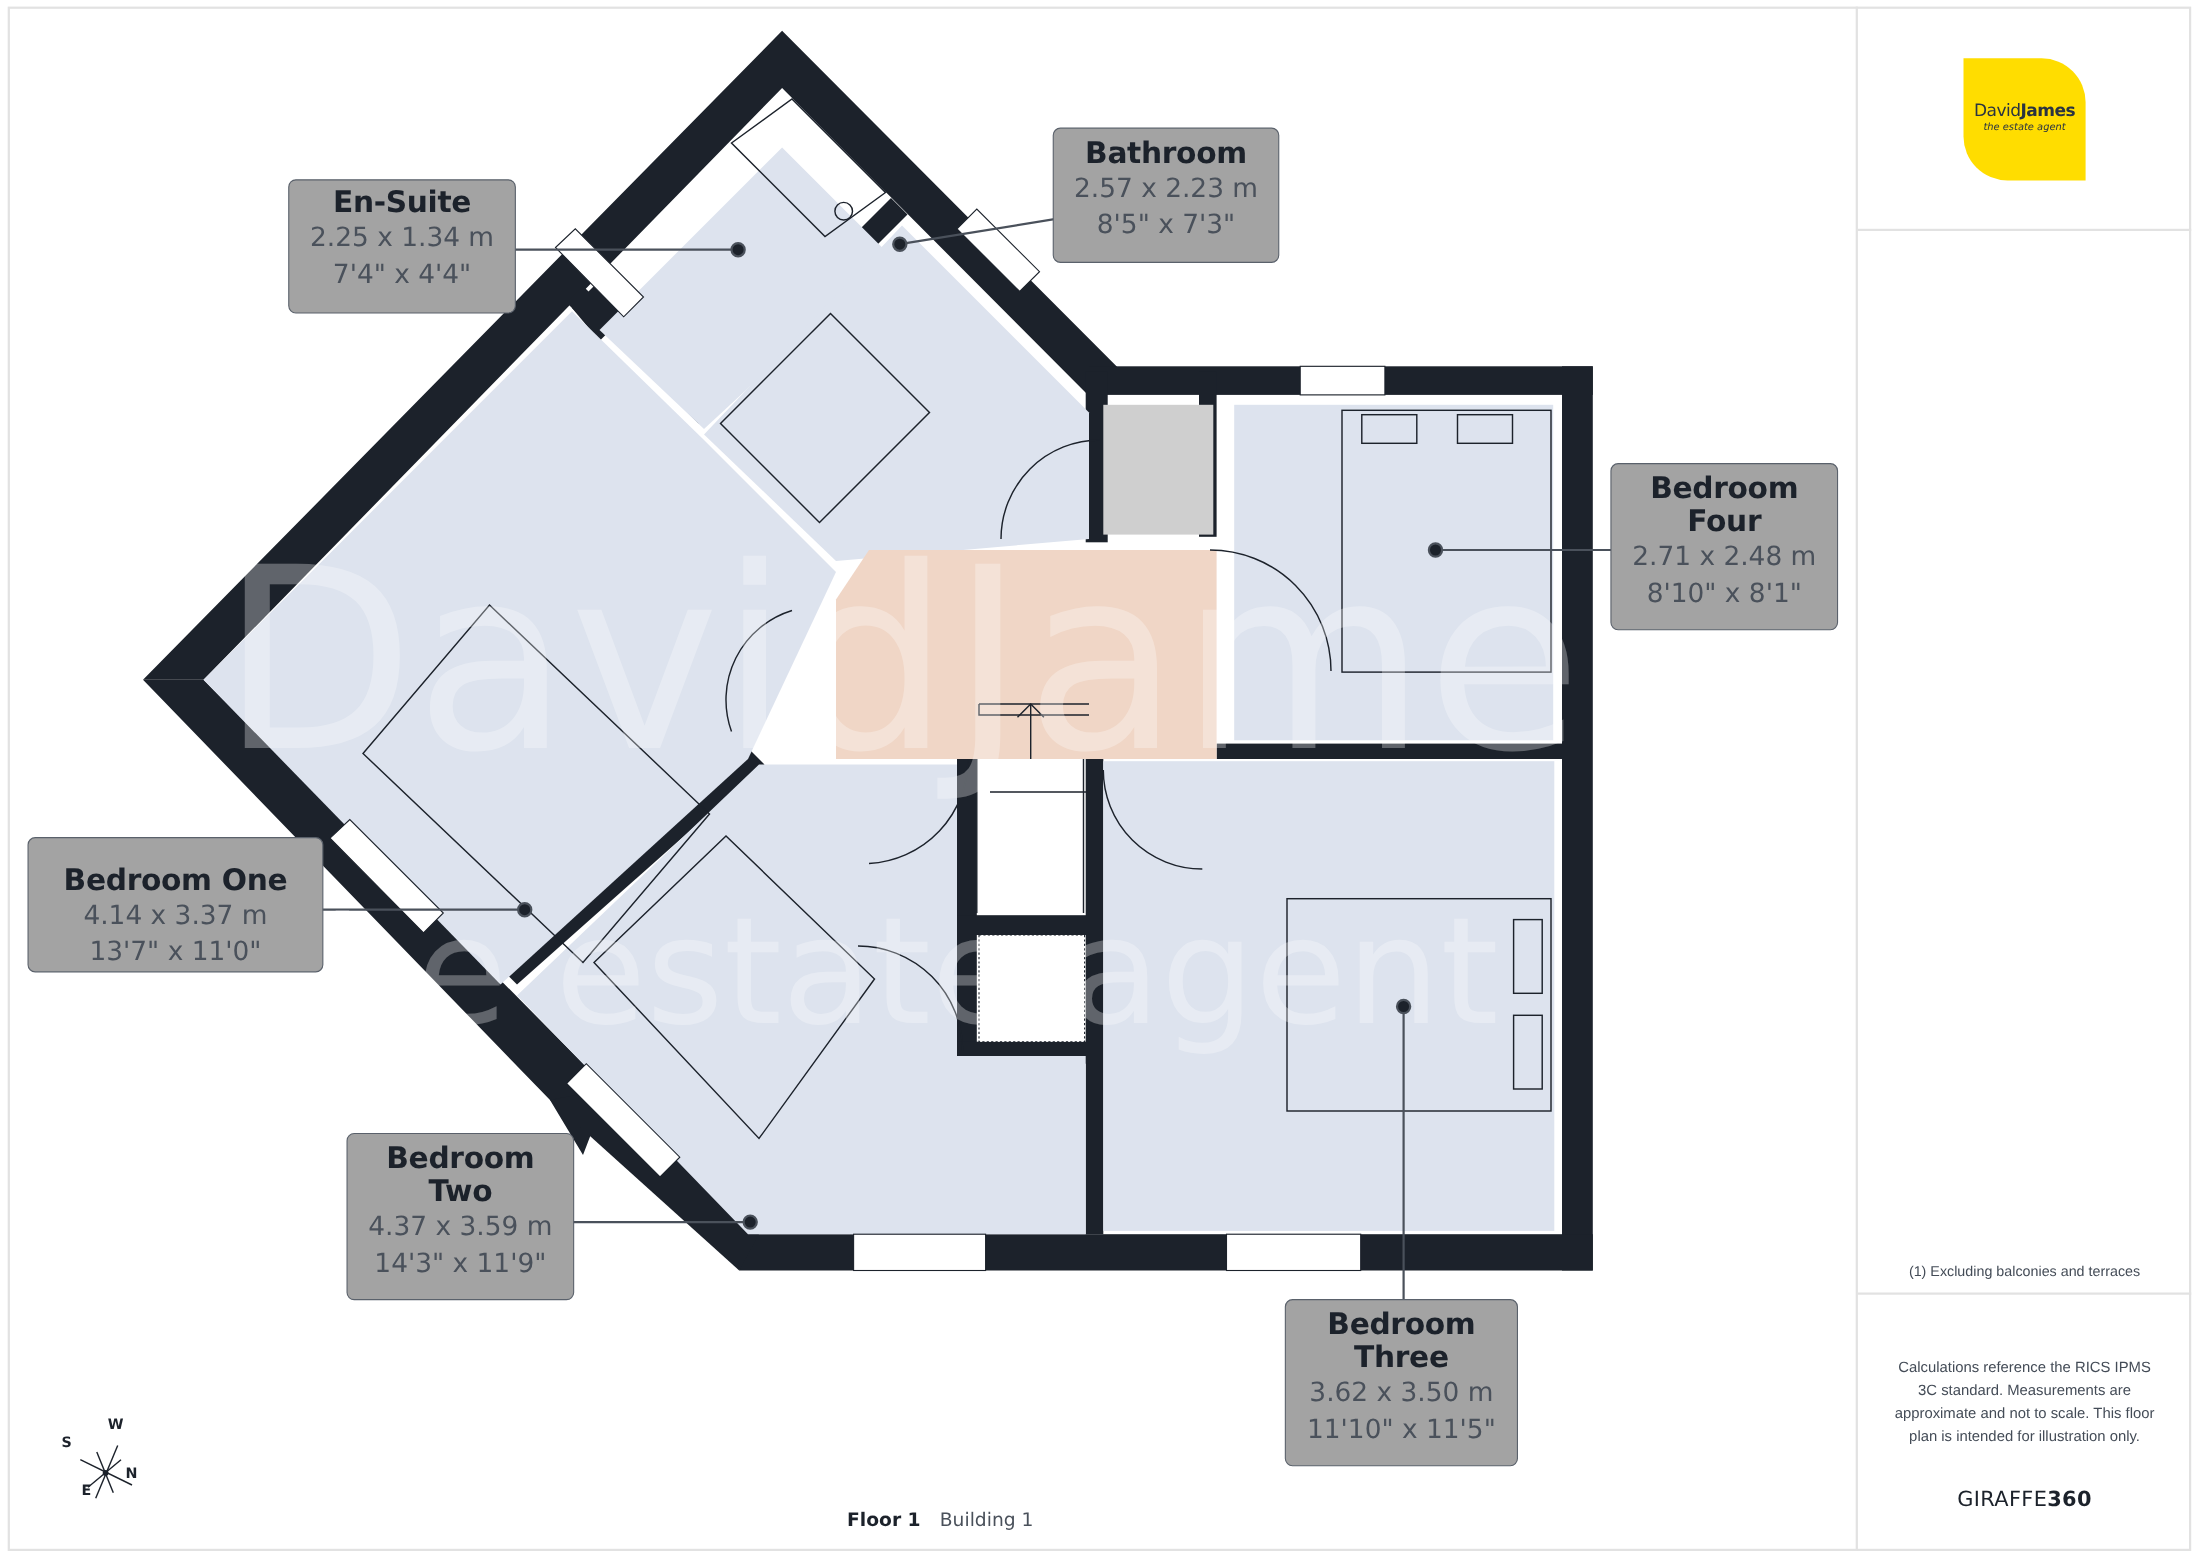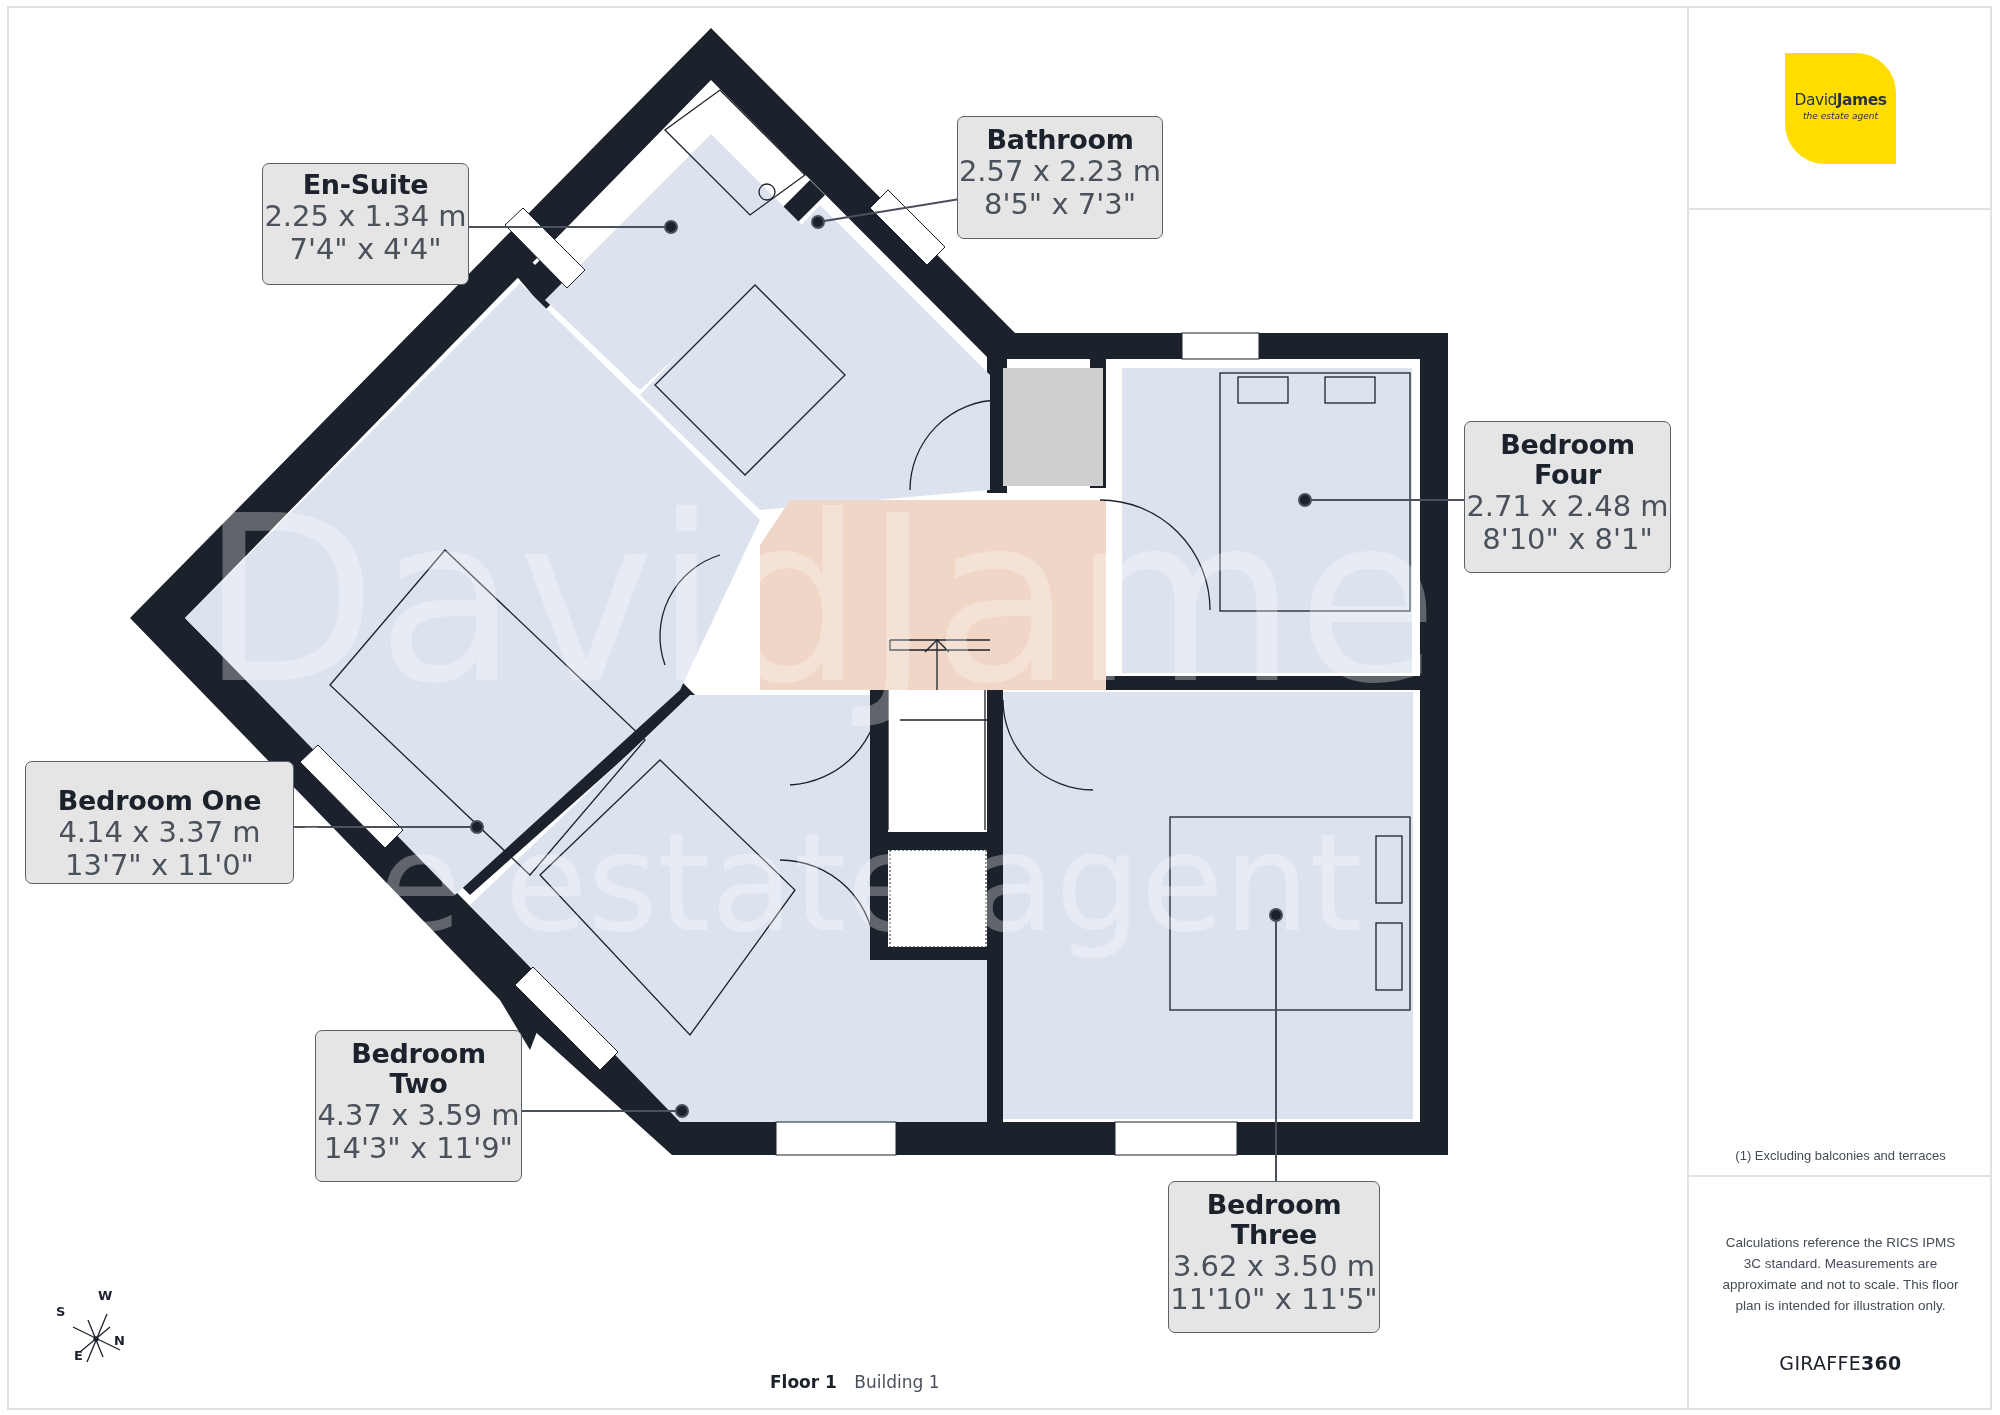--- a/index.html
+++ b/index.html
@@ -27,24 +27,24 @@
   .sb-note { top: 1116px; height: 55px; border-bottom: 2px solid #e2e2e2; }
   .note-text { position: absolute; top: 26px; left: 0; right: 0; text-align: center;
                font-family: "Liberation Sans", sans-serif; font-size: 13px; color: #444c57; }
   .sb-disclaimer { top: 1194px; height: 244px; }
   .disc-text { position: absolute; top: 32px; left: 30px; right: 30px; text-align: center;
                font-family: "Liberation Sans", sans-serif; font-size: 13.5px; line-height: 21px; color: #444c57; }
   .brand { position: absolute; top: 152px; left: 0; right: 0; text-align: center;
            font-size: 19px; color: #1c222b; letter-spacing: 0.3px; }
   .brand b { font-weight: bold; }
   .plan { position: absolute; left: 0; top: 0; width: 1687px; height: 1415px; }
-  .label { position: absolute; background: #e5e5e5; border: 1.5px solid #5a616b; border-radius: 7px;
+  .label { position: absolute; background: #a3a3a3; border: 1.5px solid #5a616b; border-radius: 7px;
            box-sizing: border-box; text-align: center; }
   .label .name { font-size: 27px; font-weight: bold; color: #1c222b; line-height: 30px; letter-spacing: -0.3px; }
-  .label .dim { font-size: 29px; color: #4a515b; line-height: 33px; }
+  .label .dim { font-size: 24px; color: #4a515b; line-height: 33px; }
   .footer { position: absolute; top: 1372px; left: 770px; font-size: 17px; }
   .footer .floor { font-weight: bold; color: #1c222b; }
   .footer .bldg { color: #4a515b; margin-left: 12px; }
   .compass-label { position: absolute; font-size: 13px; font-weight: bold; color: #1c222b; }
 </style>
 </head>
 <body>
 
 <div class="frame"></div>
 

